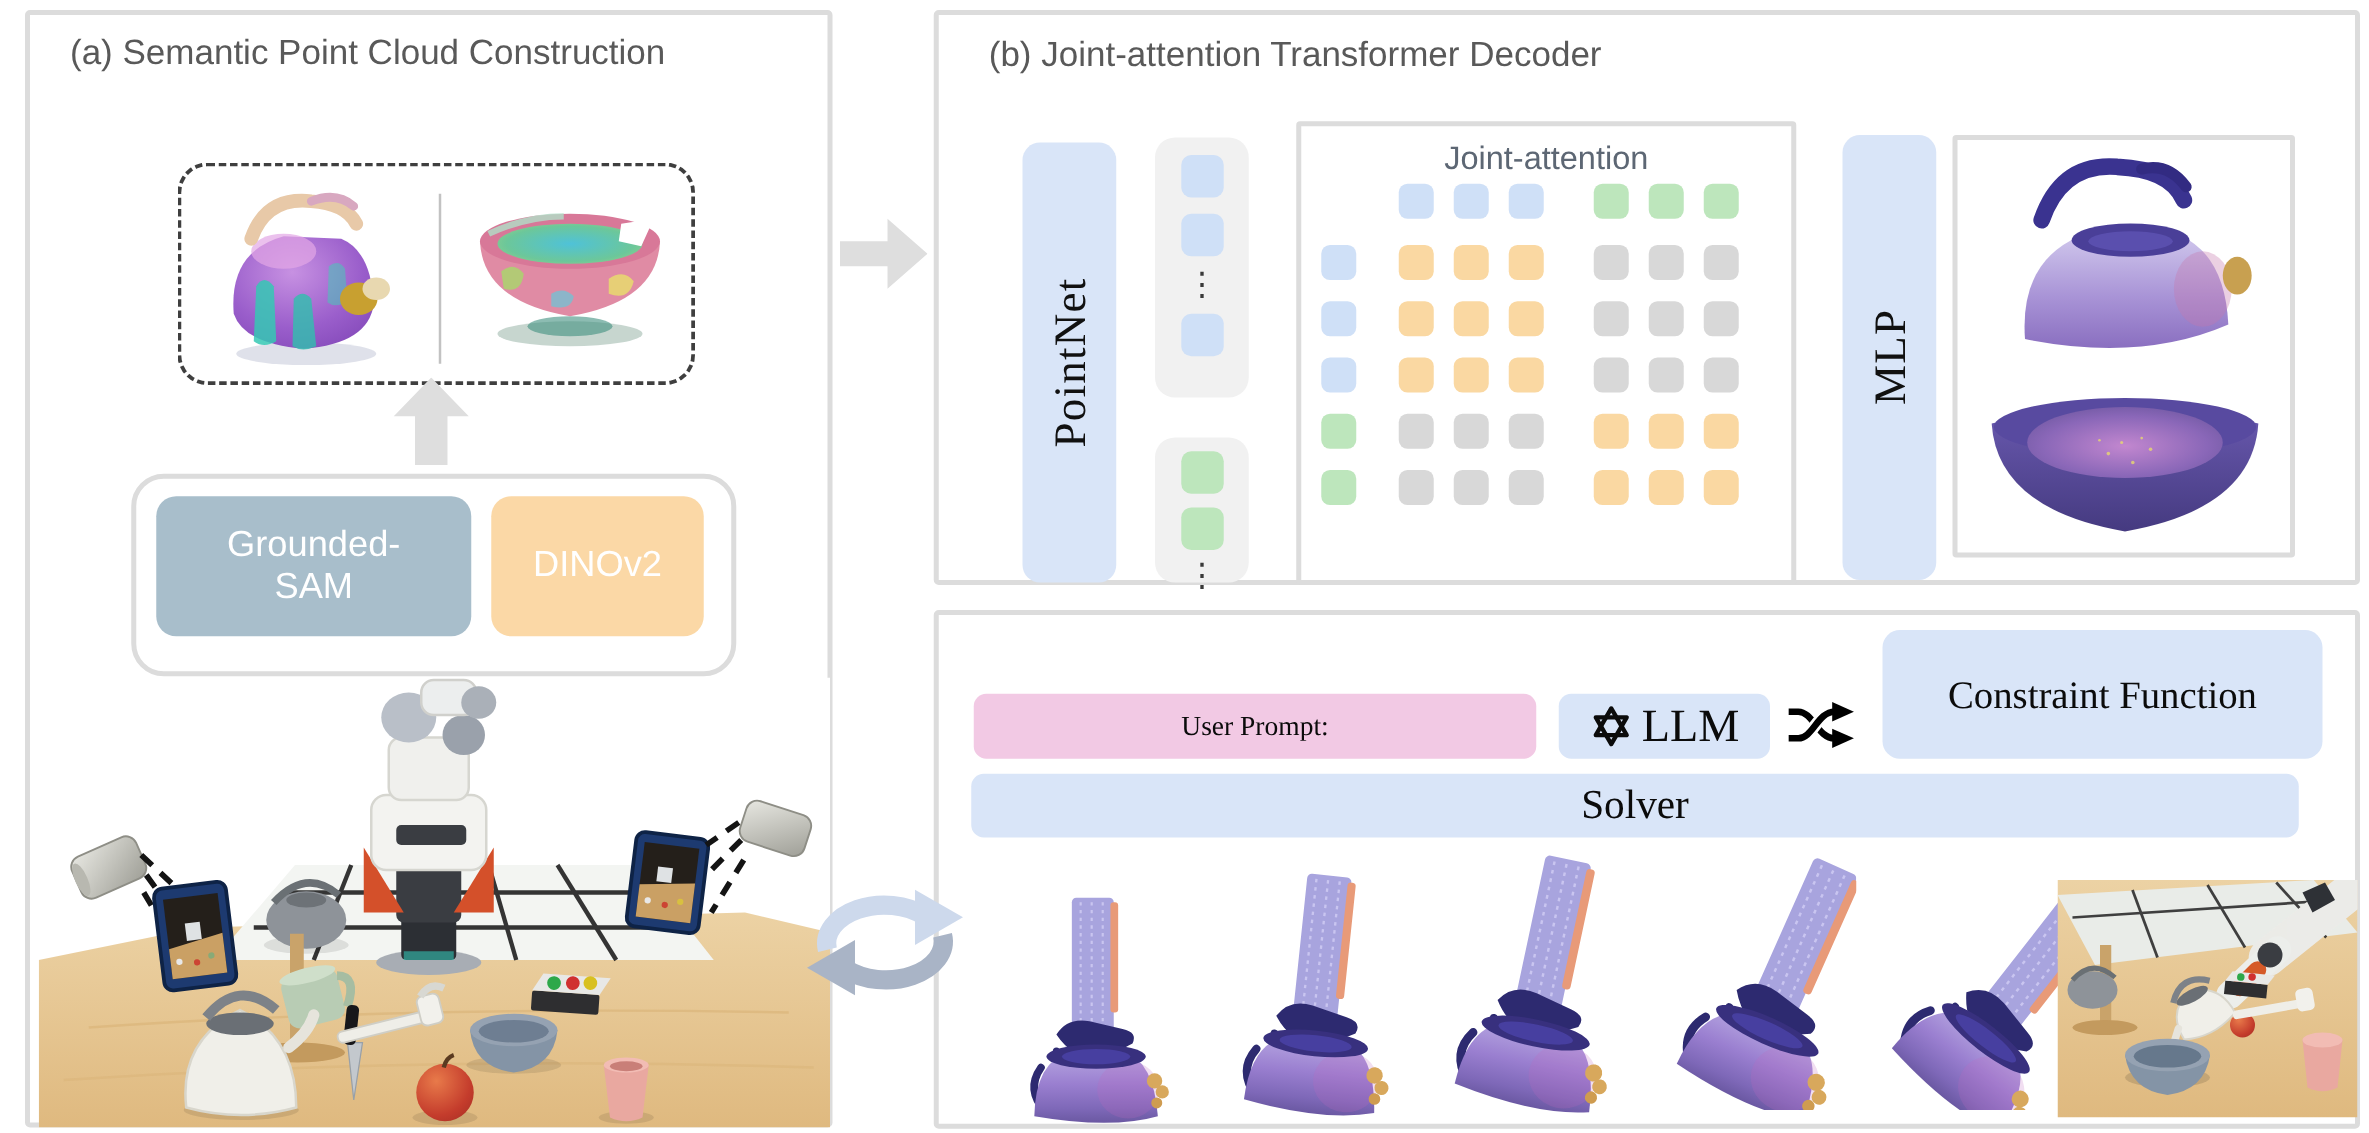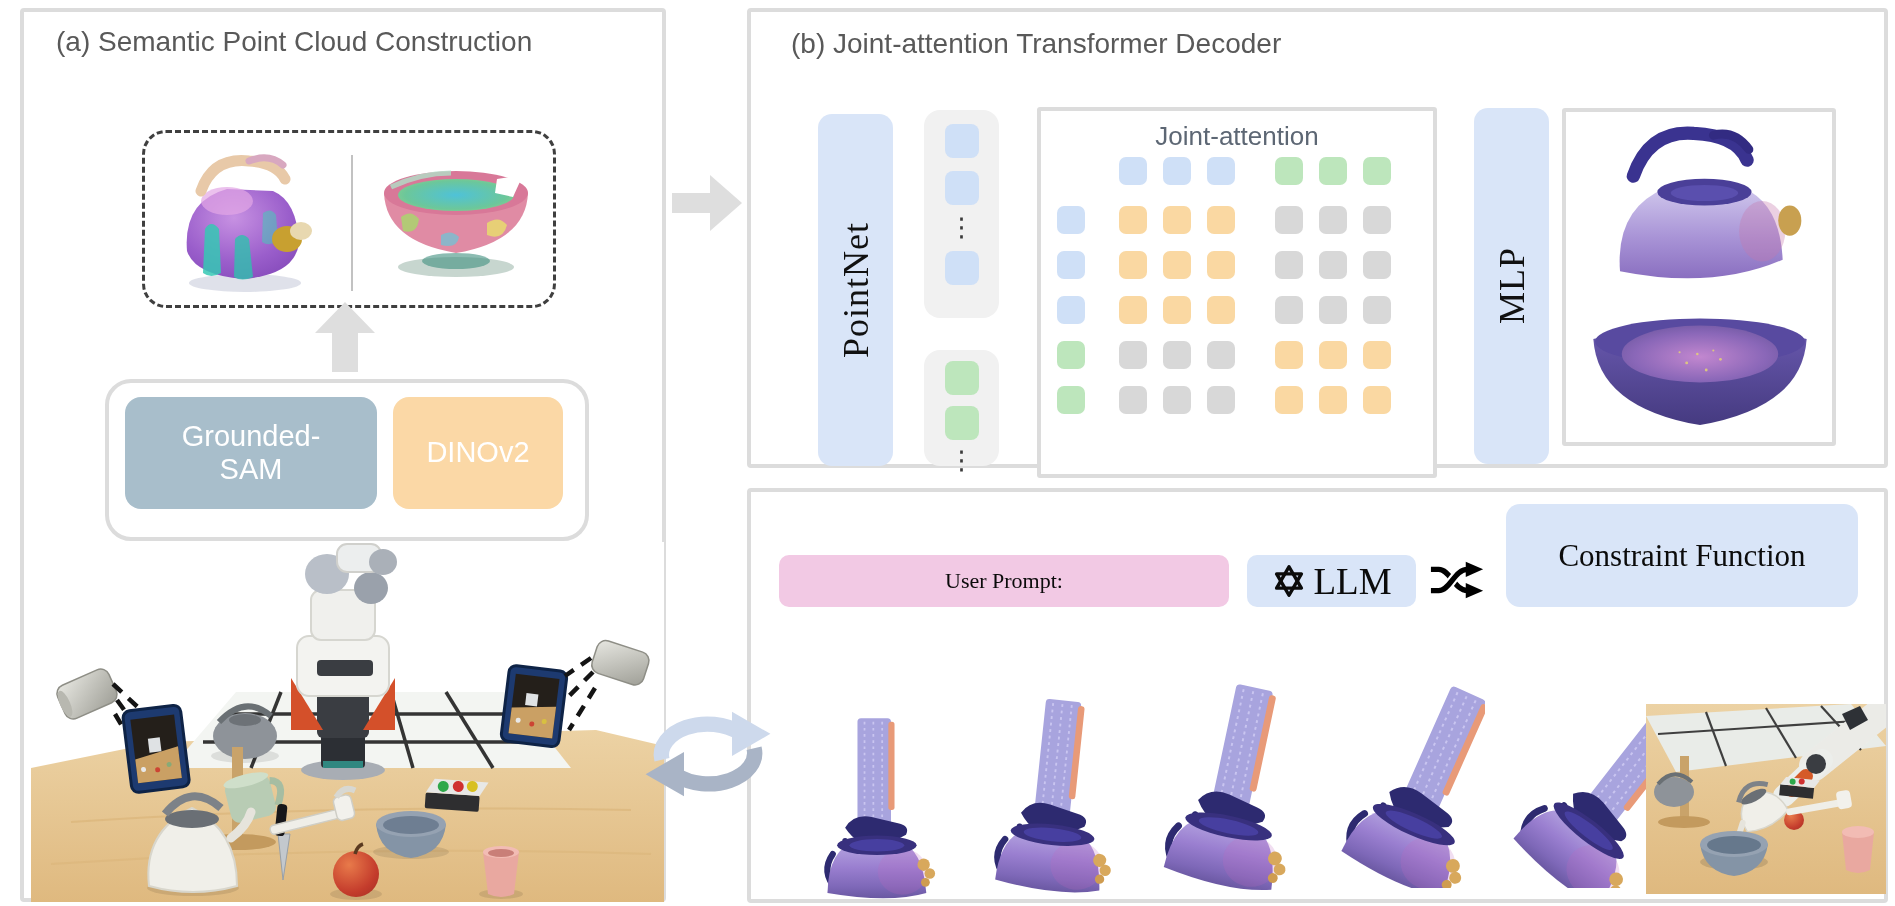--- a/index.html
+++ b/index.html
@@ -30,21 +30,21 @@
     display:flex;align-items:center;justify-content:center;}
   .vtext{writing-mode:vertical-rl;transform:rotate(180deg);
     font-family:"Liberation Serif",serif;font-size:36px;color:#111;letter-spacing:1px;}
   .token-col{position:absolute;left:173px;width:75px;background:var(--token-bg);
     border-radius:16px;display:flex;flex-direction:column;align-items:center;box-sizing:border-box;}
   #tokens-top{top:98px;height:208px;padding-top:14px;gap:13px;}
   #tokens-bottom{top:338px;height:116px;padding-top:11px;gap:11px;}
   .tok{width:34px;height:34px;border-radius:8px;flex:0 0 auto;}
   .tok.blue{background:var(--sq-blue);} .tok.green{background:var(--sq-green);}
   .tdots{font-size:26px;line-height:.75;color:#3a3a3a;flex:0 0 auto;}
-  #matrix-box{position:absolute;left:286px;top:95px;width:400px;height:371px;
+  #matrix-box{position:absolute;left:286px;top:85px;width:400px;height:371px;
     border:4px solid var(--panel-border);border-radius:3px;box-sizing:border-box;background:#fff;}
   #joint-attn-label{position:absolute;left:0;right:0;top:10px;text-align:center;
     font-size:26px;color:#5d6774;}
   .mgrid{position:absolute;left:16px;top:46px;}
   .mrow{display:flex;gap:16px;margin-bottom:17px;}
   .mgrid .mrow:first-child{margin-bottom:21px;}
   .sq{width:28px;height:28px;border-radius:7px;flex:0 0 auto;}
   .sq.blue{background:var(--sq-blue);} .sq.green{background:var(--sq-green);}
   .sq.orange{background:var(--sq-orange);} .sq.gray{background:var(--sq-gray);}
   .sq.spacer{background:transparent;}
@@ -435,20 +435,23 @@
       <path d="M2,33 L10,33 C22,33 26,11 40,11" stroke="#fff" stroke-width="10" fill="none"></path>
       <path d="M2,33 L10,33 C22,33 26,11 40,11" stroke="#000" stroke-width="5.5" fill="none"></path>
       <polygon points="38,3 56,11 38,19" fill="#000"></polygon>
       <polygon points="38,25 56,33 38,41" fill="#000"></polygon>
     </svg>
 
     <div id="constraint-box">
       <span class="serif lab">Constraint Function</span>
     </div>
 
+    <div id="solver-bar">
+      <span class="serif lab">Solver</span>
+    </div>
 
     <svg class="pour-frame" style="left:50px;top:222px" width="150" height="192" viewBox="0 0 170 216">
       <use href="#pourTeapot" transform="rotate(0 85 195)"></use>
     </svg>
     <svg class="pour-frame" style="left:216px;top:204px" width="160" height="202" viewBox="0 0 170 216">
       <use href="#pourTeapot" transform="rotate(6 85 195)"></use>
     </svg>
     <svg class="pour-frame" style="left:382px;top:188px" width="170" height="212" viewBox="0 0 170 216">
       <use href="#pourTeapot" transform="rotate(12 85 195)"></use>
     </svg>

